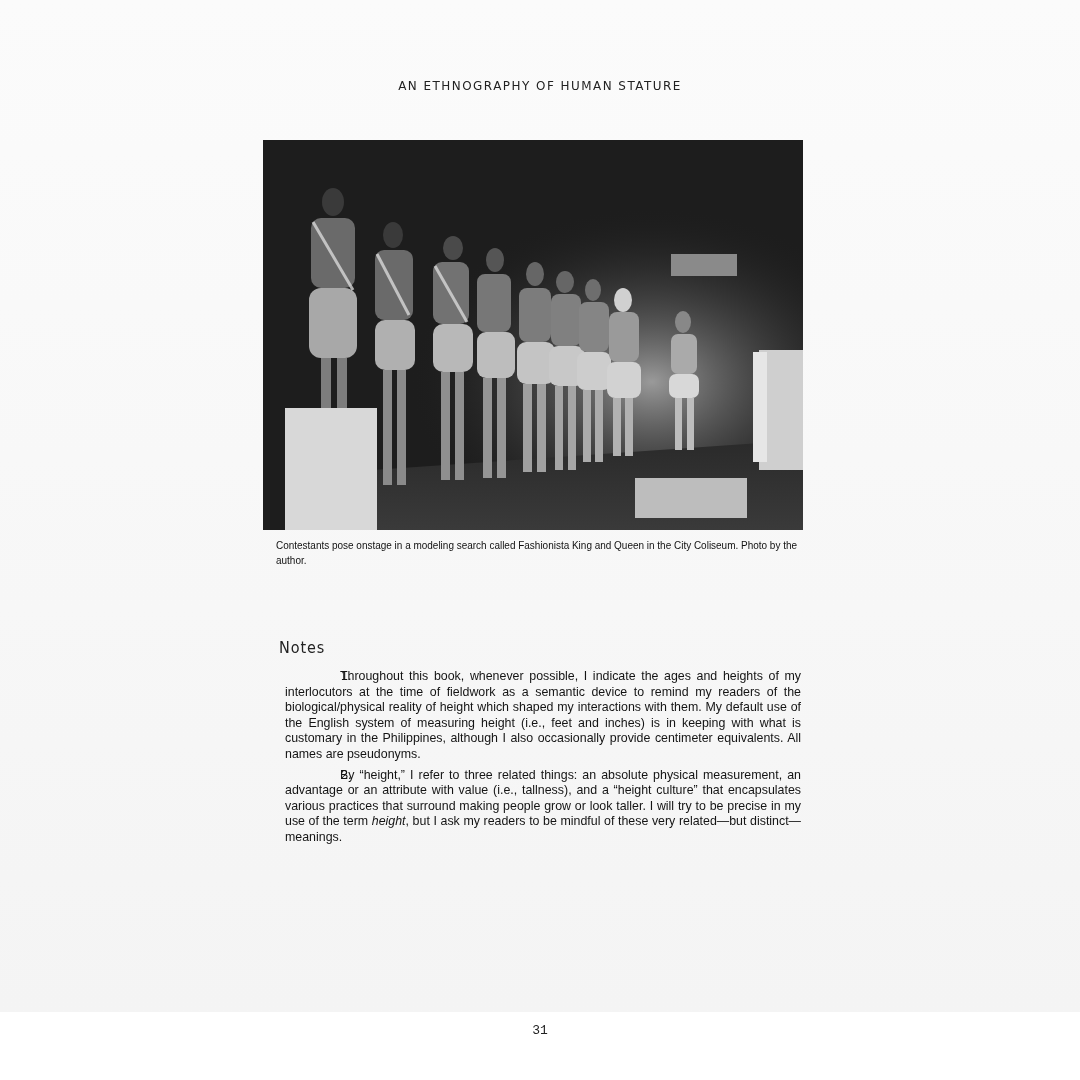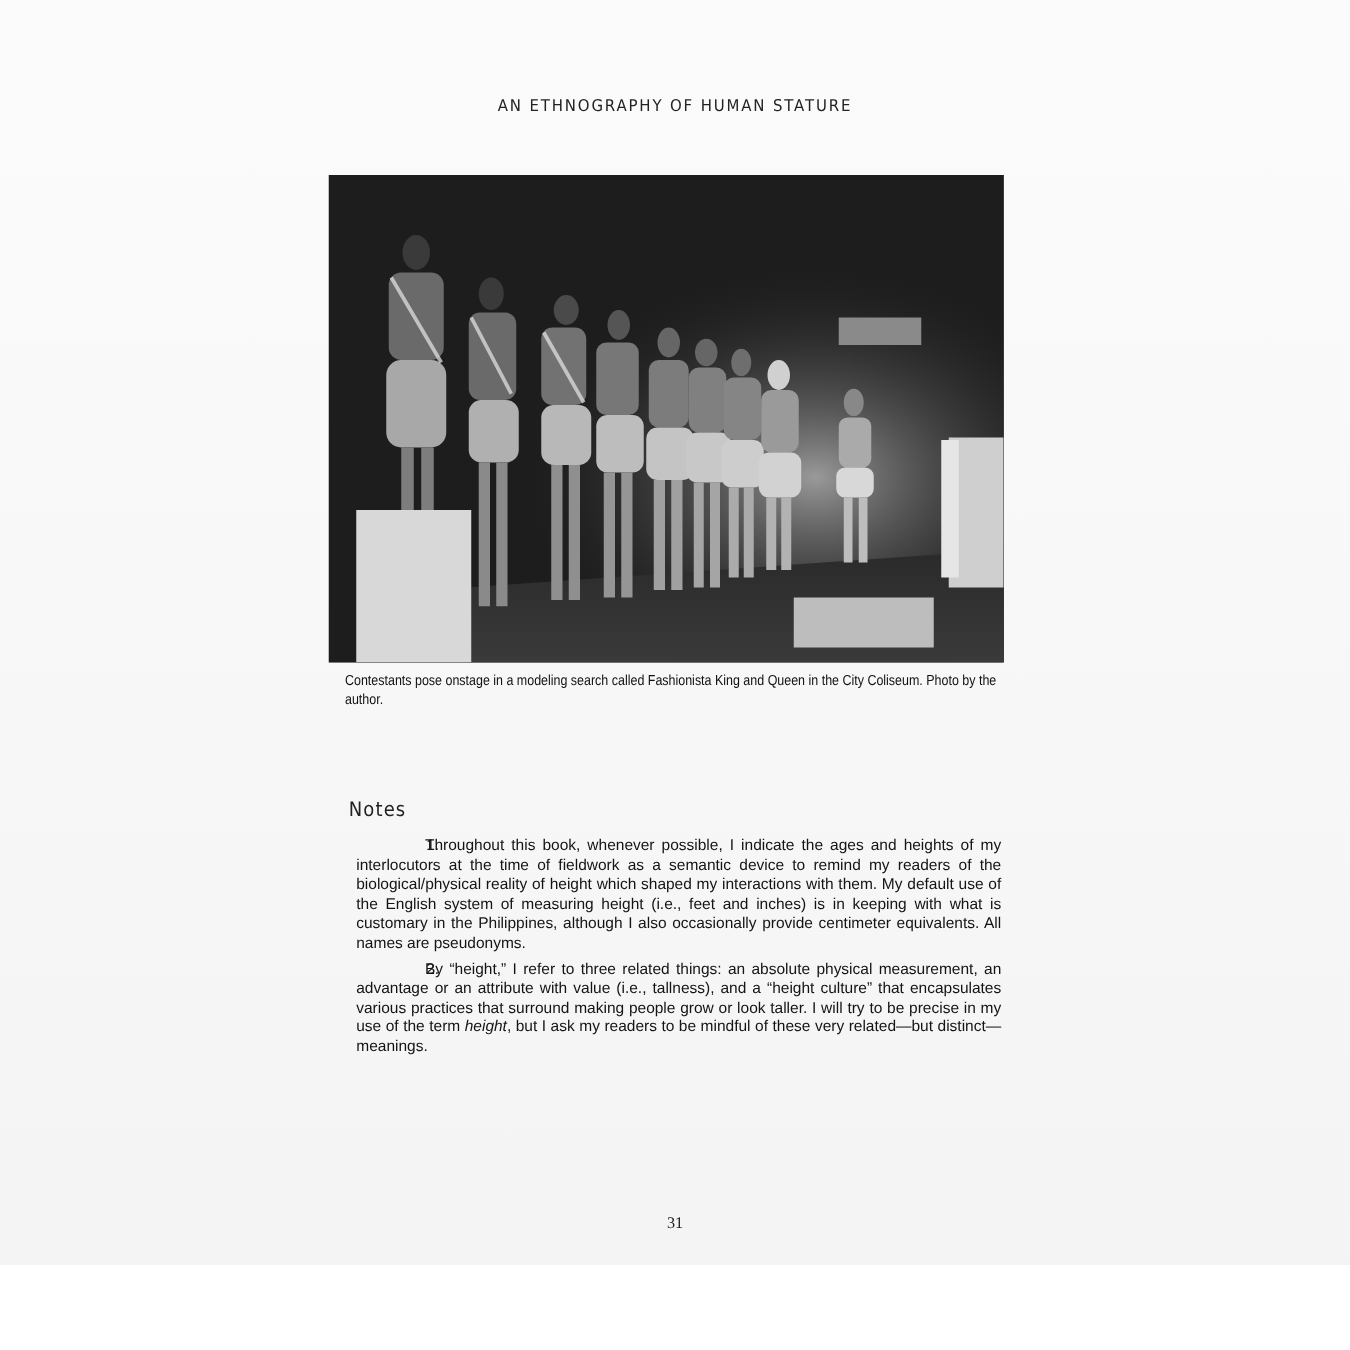--- a/index.html
+++ b/index.html
@@ -82,25 +82,25 @@
       text-align: justify;
       margin: 0 0 5px 0;
       text-indent: 28px;
     }
     .note .num {
       display: inline-block;
       width: 27px;
     }
     .page-number {
       position: absolute;
-      top: 970px;
+      top: 1023px;
       left: 0;
       width: 1080px;
       text-align: center;
-      font-family: Liberation Serif, serif;
+      font-family: Liberation Mono, monospace;
       font-size: 13px;
       color: #222;
     }
   </style>
 </head>
 <body>
 
 <div class="page">
 
   <div class="running-head">AN ETHNOGRAPHY OF HUMAN STATURE</div>

